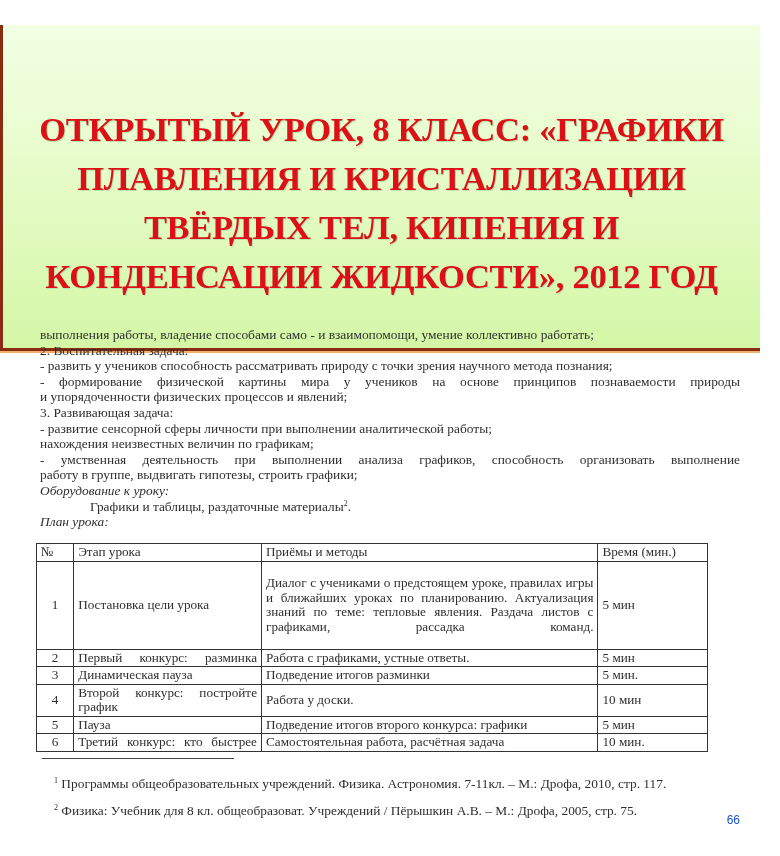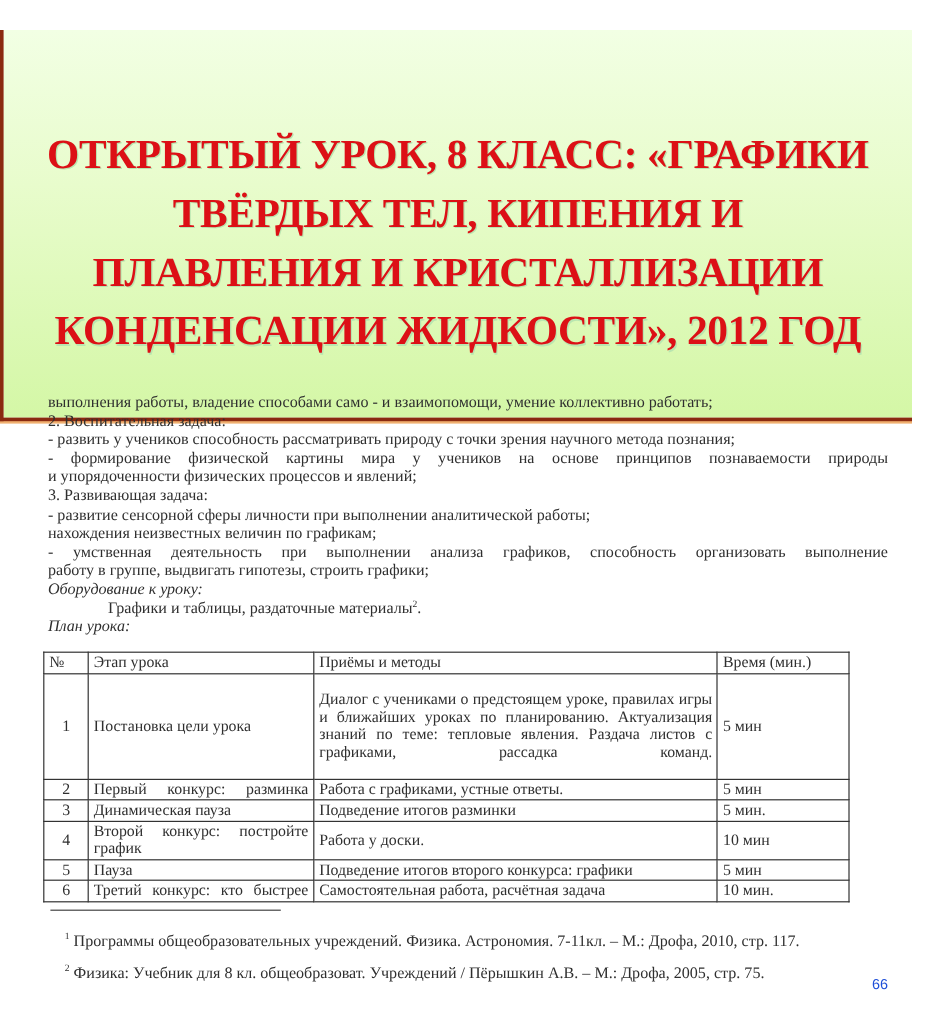--- a/index.html
+++ b/index.html
@@ -63,22 +63,22 @@
     position: absolute; right: 40px; top: 813px;
     font-family: "Liberation Sans", sans-serif; font-size: 12px; color: #1d4ed8;
   }
 </style>
 </head>
 <body>
 
 <div class="title-box">
   <div class="title">
     <div>ОТКРЫТЫЙ УРОК, 8 КЛАСС: «ГРАФИКИ</div>
+    <div>ПЛАВЛЕНИЯ И КРИСТАЛЛИЗАЦИИ</div>
     <div>ТВЁРДЫХ ТЕЛ, КИПЕНИЯ И</div>
-    <div>ПЛАВЛЕНИЯ И КРИСТАЛЛИЗАЦИИ</div>
     <div>КОНДЕНСАЦИИ ЖИДКОСТИ», 2012 ГОД</div>
   </div>
 </div>
 
 <div class="doc">
   <p>выполнения работы, владение способами само - и взаимопомощи, умение коллективно работать;</p>
   <p>2. Воспитательная задача:</p>
   <p>- развить у учеников способность рассматривать природу с точки зрения научного метода познания;</p>
   <p class="justify">- формирование физической картины мира у учеников на основе принципов познаваемости природы</p>
   <p>и упорядоченности физических процессов и явлений;</p>

